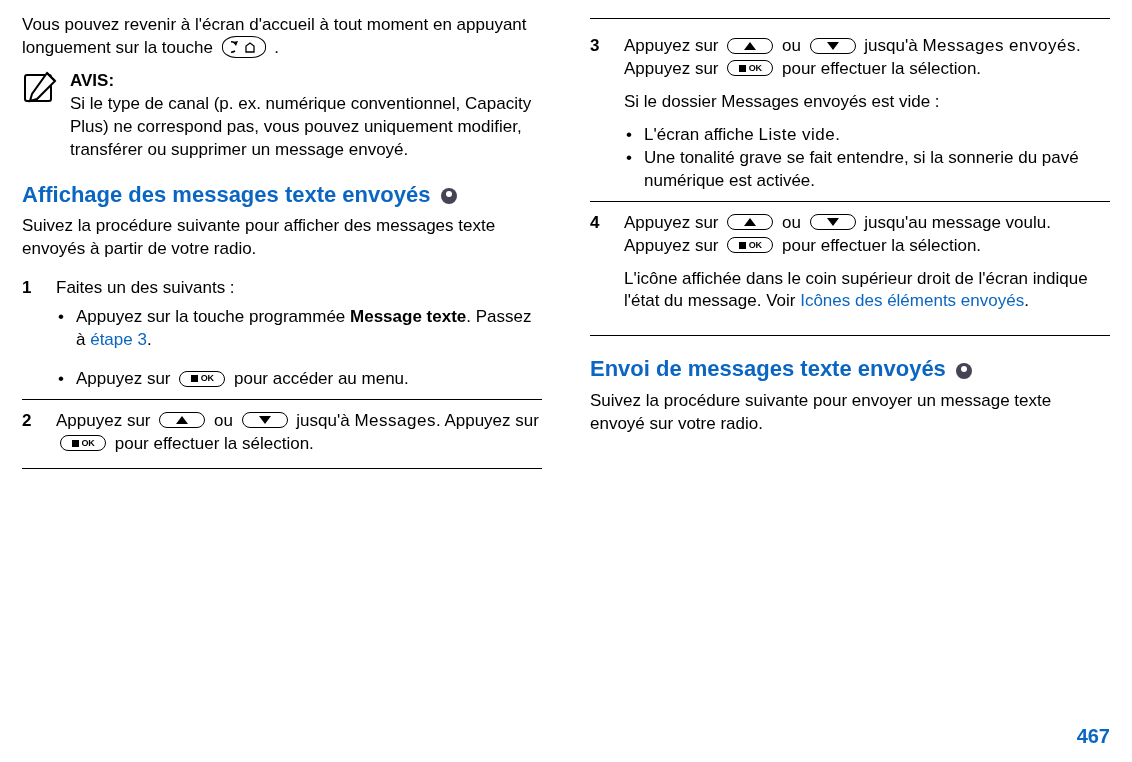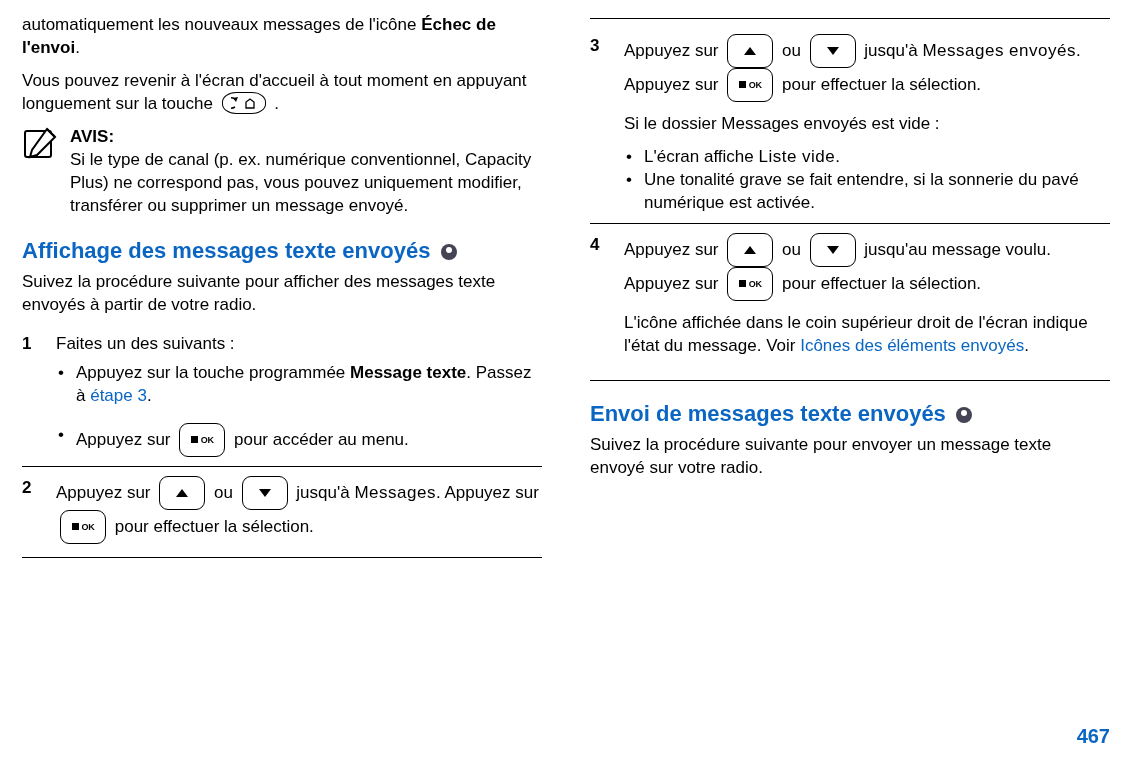--- a/index.html
+++ b/index.html
@@ -98,21 +98,21 @@
   }
 
   
   .key {
     display: inline-flex;
     align-items: center;
     justify-content: center;
     vertical-align: middle;
     border: 1.5px solid #000;
     border-radius: 9px;
-    height: 34px;
+    height: 16px;
     min-width: 46px;
     padding: 0 6px;
     margin: 0 4px;
     background: #fff;
     position: relative;
     top: -1px;
   }
   .key.oval {
     border-radius: 14px / 10px;
     min-width: 44px;
@@ -165,23 +165,20 @@
 </head>
 <body>
 
 <div class="page">
 
 
   <div class="cols">
 
     <div class="col">
 
-      <p>
-        <span>automatiquement les nouveaux messages de l'icône </span><span class="bold">Échec de l'envoi</span><span>.</span>
-      </p>
 
       <p class="inline-seq">
         <span>Vous pouvez revenir à l'écran d'accueil à tout moment en appuyant longuement sur la touche </span>
         <span class="key oval home">
           <svg viewBox="0 0 26 14" aria-hidden="true">
             <path d="M4 3 A6 5 0 1 0 4 11" fill="none" stroke="#000" stroke-width="1.5"></path>
             <polygon points="2,2 7,1 5,6" fill="#000"></polygon>
             <path d="M15 12 V6 L19 3 L23 6 V12 H15 Z" fill="none" stroke="#000" stroke-width="1.3"></path>
           </svg>
         </span>

